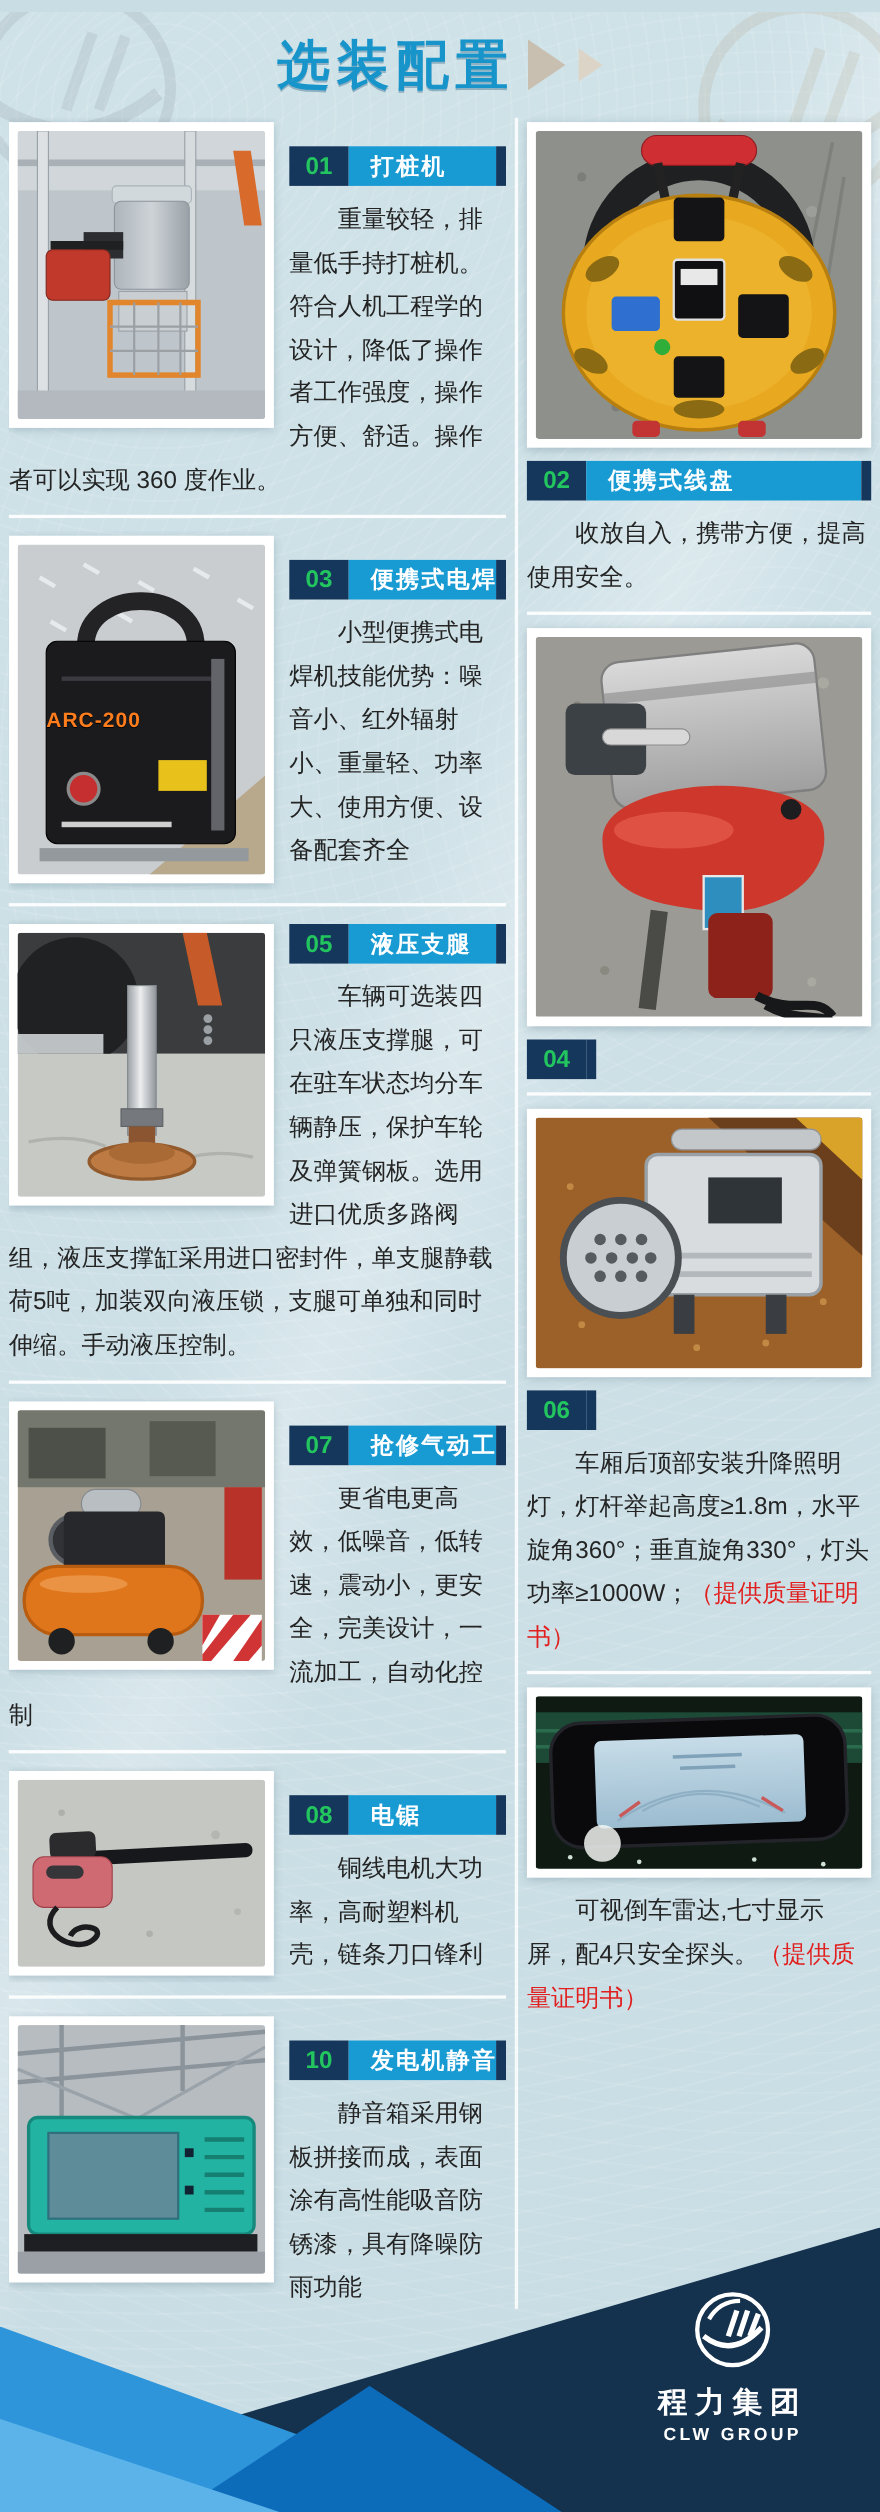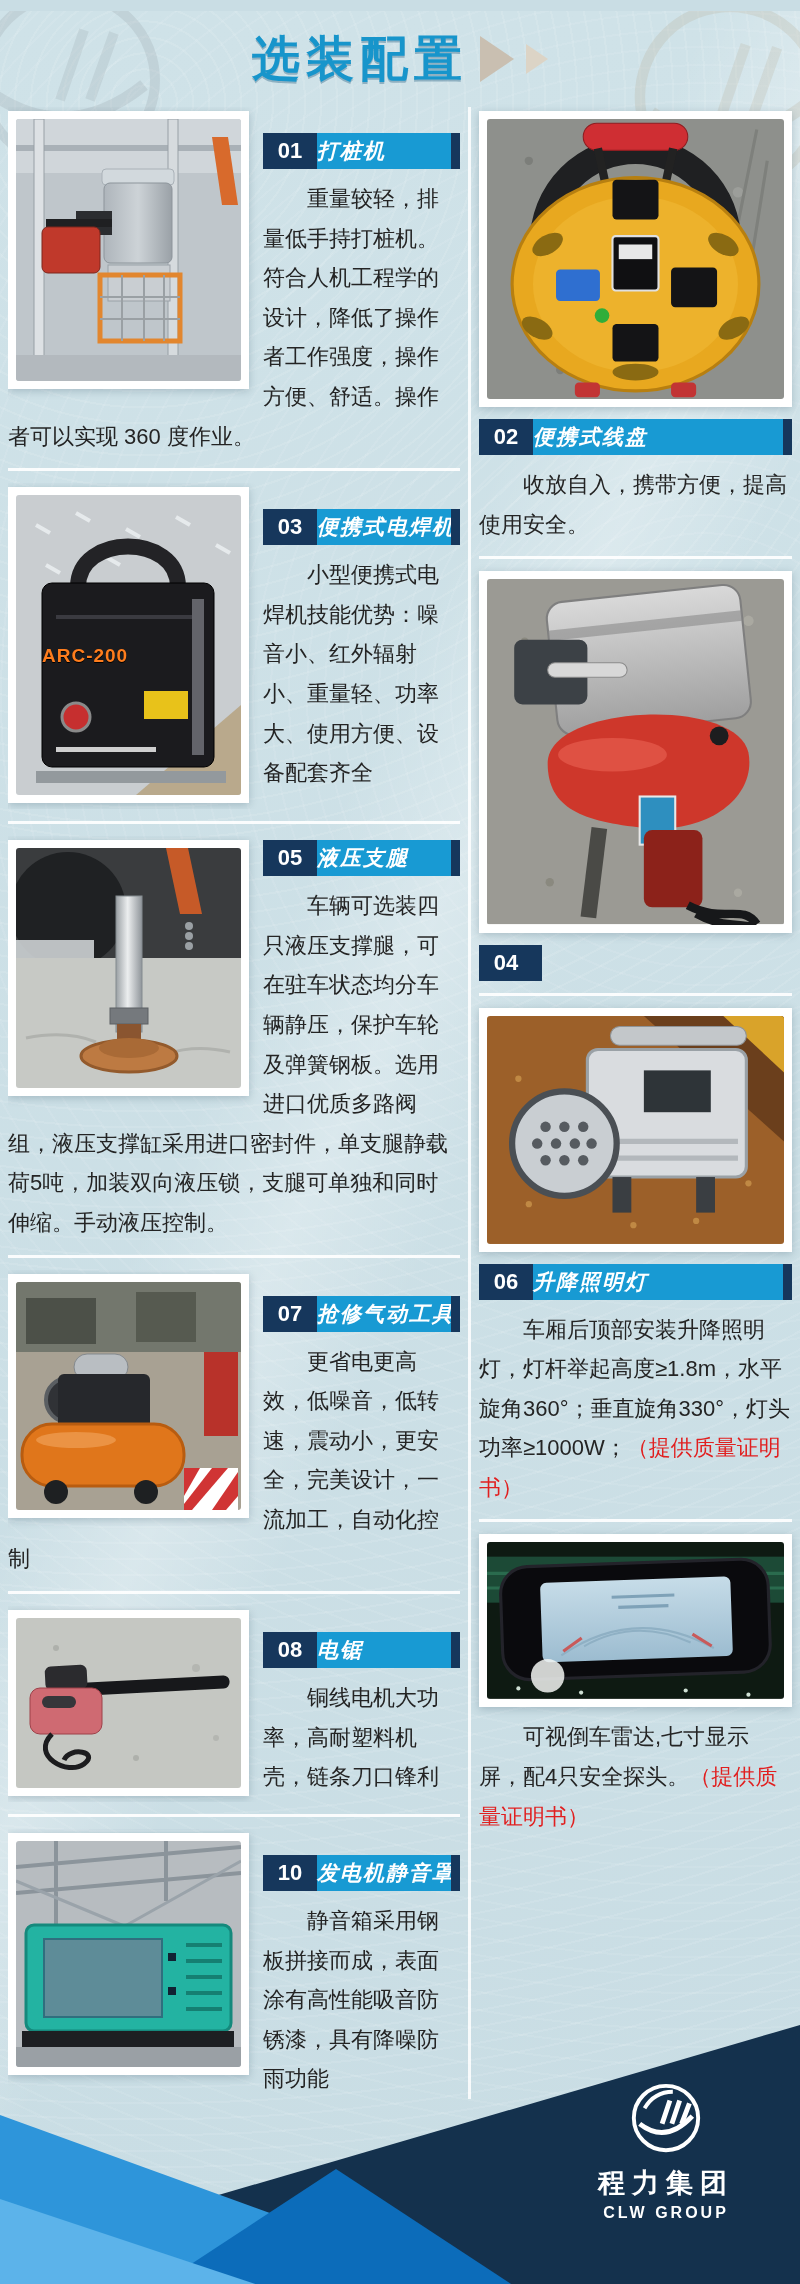--- a/index.html
+++ b/index.html
@@ -30,24 +30,24 @@
   
   .photo{background:#fff;padding:8px;border-radius:0;box-shadow:0 2px 8px rgba(40,70,90,.25);position:relative;}
   .photo svg{display:block;border-radius:3px;}
   .h-card{overflow:hidden;}
   .h-card .photo{float:left;margin:4px 14px 6px 0;}
   .v-card .photo{margin:4px 0 10px 0;}
   .v-card .photo svg{width:100%;height:auto;}
   
   .badge{display:flex;height:36px;margin-top:26px;}
   .v-card .badge{margin-top:12px;}
-  .badge-num{background:#16375c;color:#ffffff;width:54px;flex:none;display:flex;align-items:center;justify-content:center;
+  .badge-num{background:#16375c;color:#22c55e;width:54px;flex:none;display:flex;align-items:center;justify-content:center;
     font-size:22px;font-weight:bold;}
-  .badge-title{background:#189ad3;color:#fff;flex:1;display:flex;align-items:center;padding-left:0;
-    font-size:21px;font-weight:bold;letter-spacing:2px;min-width:0;white-space:nowrap;font-style:italic;}
+  .badge-title{background:#189ad3;color:#fff;flex:1;display:flex;align-items:center;padding-left:20px;
+    font-size:21px;font-weight:bold;letter-spacing:2px;min-width:0;white-space:nowrap;}
   .badge-cap{background:#16375c;width:9px;flex:none;}
   .card05 .badge{margin-top:4px;}
   
   .desc{font-size:22px;line-height:1.8;color:#242424;text-indent:2em;margin:10px 0 0 0;}
   .note{color:#e11f1f;}
   .photo-label{position:absolute;left:34px;top:158px;color:#ff7d1d;font-weight:bold;font-size:19px;letter-spacing:1px;
     text-shadow:0 1px 0 #000;}
   
   footer{position:absolute;left:0;bottom:0;width:800px;height:300px;}
   .f-layer{position:absolute;inset:0;}
@@ -375,21 +375,20 @@
                 <circle cx="84" cy="122" r="5"></circle>
                 <circle cx="100" cy="122" r="5"></circle>
               <circle cx="56" cy="138" r="5"></circle>
                 <circle cx="74" cy="138" r="5"></circle>
                 <circle cx="92" cy="138" r="5"></circle>
             </g>
           </svg>
         </div>
         <div class="badge">
           <span class="badge-num">06</span>
-          <span class="badge-title">升降照明灯</span>
           <span class="badge-cap"></span>
         </div>
         <p class="desc"><span>车厢后顶部安装升降照明灯，灯杆举起高度≥1.8m，水平旋角360°；垂直旋角330°，灯头功率≥1000W；</span><span class="note">（提供质量证明书）</span></p>
       </article>
       <div class="sep"></div>
 
       <article class="card v-card">
         <div class="photo">
           <svg width="284" height="150" viewBox="0 0 284 150">
             <defs>

